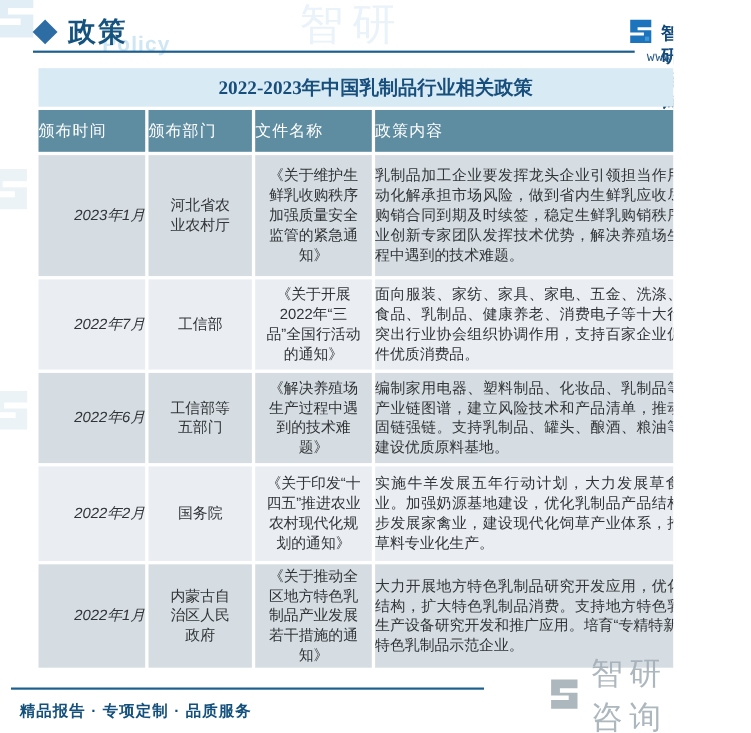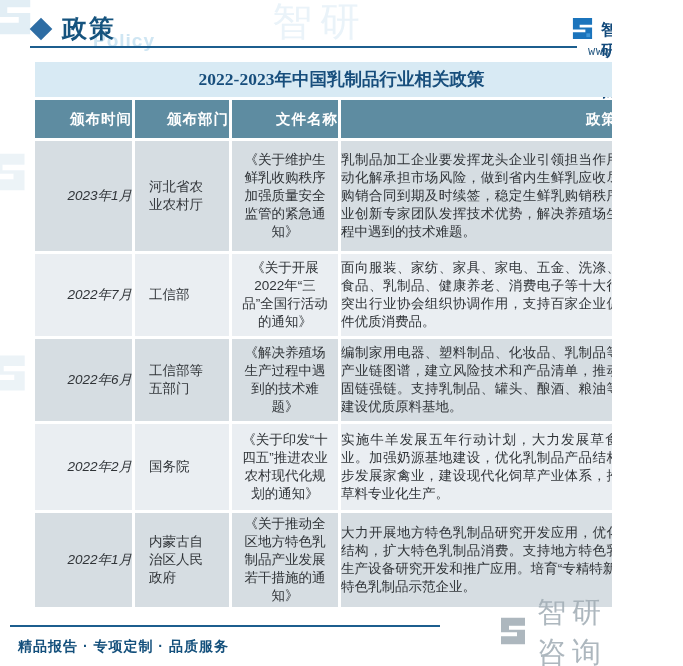--- a/index.html
+++ b/index.html
@@ -54,30 +54,30 @@
     background:#d8eaf4; text-align:center; line-height:35px;
     font-size:17.5px; font-weight:bold; color:#174e7c;
     font-family:"Liberation Serif","DejaVu Serif",serif; z-index:1;
   }
   
   table.policy {
     position:absolute; left:32px; top:97px; width:619px;
     border-collapse:separate; border-spacing:3px; table-layout:fixed; z-index:1;
   }
   table.policy th {
-    background:#5e8ca1; color:#ffffff; font-size:14.5px; font-weight:bold;
-    height:38px; text-align:right; letter-spacing:1px;
+    background:#5e8ca1; color:#ffffff; font-size:14.5px; font-weight:normal;
+    height:38px; text-align:left; letter-spacing:1px;
   }
   table.policy td {
     font-size:13.5px; color:#303438; vertical-align:middle; line-height:1.32;
   }
   tbody tr:nth-child(odd) td  { background:#d6dde2; }
   tbody tr:nth-child(even) td { background:#eaeef2; }
   .c-date { text-align:right; white-space:nowrap; font-size:13px;font-style:italic; }
-  .c-dept { text-align:left; padding:0 14px; }
+  .c-dept { text-align:center; padding:0 14px; }
   .c-doc  { text-align:center; padding:0 9px; }
   .c-content { text-align:justify; padding:5px 0; }
   tr.r1 { height:110px; } tr.r2 { height:82px; } tr.r3 { height:82px; }
   tr.r4 { height:86px; } tr.r5 { height:94px; }
   
   .footer-line {
     position:absolute; left:10px; top:625px; width:430px; height:0;
     border-top:2px solid #1c5e8e; z-index:4;
   }
   .footer-source {

